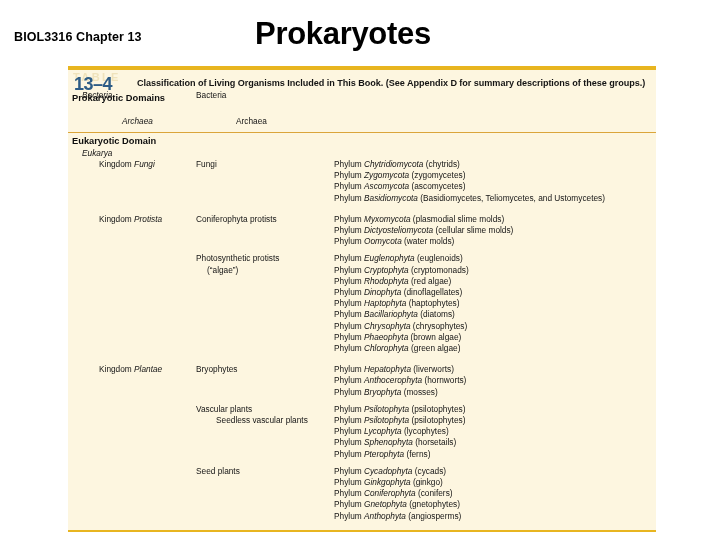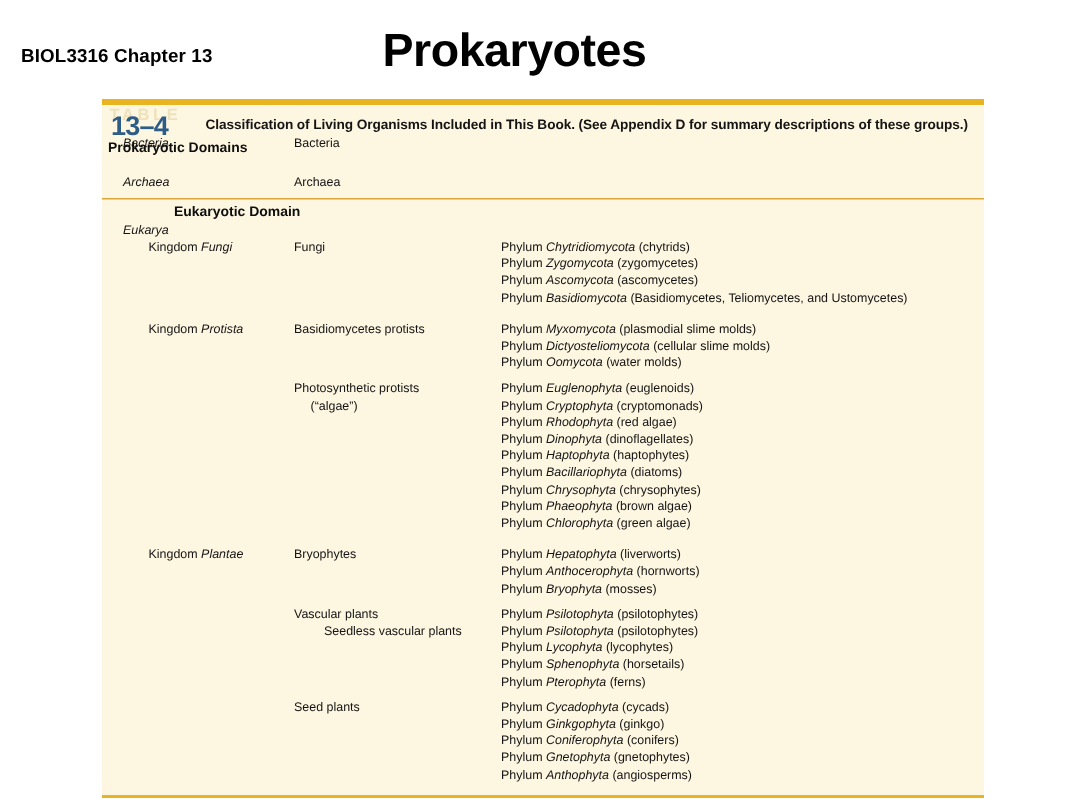--- a/index.html
+++ b/index.html
@@ -178,26 +178,26 @@
   </div>
 
   <div id="table-body">
       <div class="tbl-row" style="top: 27px;">
         <span class="c-head">Prokaryotic Domains</span>
       </div>
       <div class="tbl-row" style="top: 24px;">
         <span class="c-domain">Bacteria</span>
         <span class="c-col2">Bacteria</span>
       </div>
-      <div class="tbl-row" style="top: 50.4px;">
+      <div class="tbl-row" style="top: 50.4px; margin-left: 40px;">
         <span class="c-domain">Archaea</span>
         <span class="c-col2">Archaea</span>
       </div>
       <div class="rule-section" style="top: 65.6px;"></div>
-      <div class="tbl-row" style="top: 69.6px; margin-left: 44px;">
+      <div class="tbl-row" style="top: 69.6px;">
         <span class="c-head">Eukaryotic Domain</span>
       </div>
       <div class="tbl-row" style="top: 81.8px;">
         <span class="c-domain">Eukarya</span>
       </div>
       <div class="tbl-row" style="top: 93px;">
         <span class="c-kingdom">Kingdom <i>Fungi</i></span>
         <span class="c-common">Fungi</span>
         <span class="c-phylum">Phylum <i>Chytridiomycota</i> (chytrids)</span>
       </div>
@@ -205,21 +205,21 @@
         <span class="c-phylum">Phylum <i>Zygomycota</i> (zygomycetes)</span>
       </div>
       <div class="tbl-row" style="top: 115.4px;">
         <span class="c-phylum">Phylum <i>Ascomycota</i> (ascomycetes)</span>
       </div>
       <div class="tbl-row" style="top: 126.6px;">
         <span class="c-phylum">Phylum <i>Basidiomycota</i> (Basidiomycetes, Teliomycetes, and Ustomycetes)</span>
       </div>
       <div class="tbl-row" style="top: 147.8px;">
         <span class="c-kingdom">Kingdom <i>Protista</i></span>
-        <span class="c-common">Basidiomycetes protists</span>
+        <span class="c-common">Coniferophyta protists</span>
         <span class="c-phylum">Phylum <i>Myxomycota</i> (plasmodial slime molds)</span>
       </div>
       <div class="tbl-row" style="top: 159px;">
         <span class="c-phylum">Phylum <i>Dictyosteliomycota</i> (cellular slime molds)</span>
       </div>
       <div class="tbl-row" style="top: 170.2px;">
         <span class="c-phylum">Phylum <i>Oomycota</i> (water molds)</span>
       </div>
       <div class="tbl-row" style="top: 187.4px;">
         <span class="c-common">Photosynthetic protists</span>

